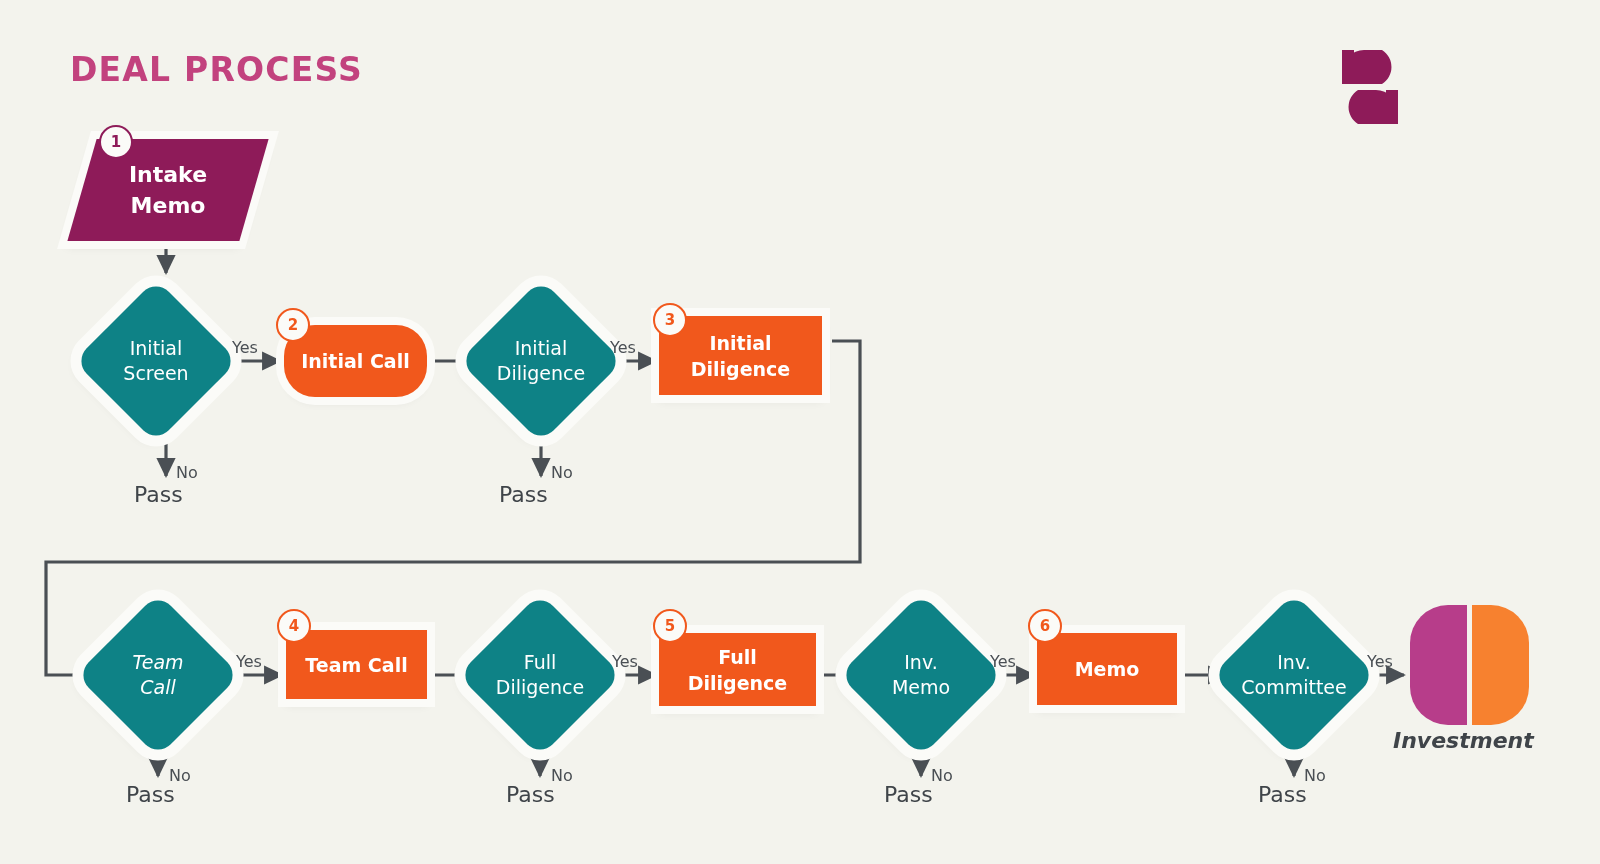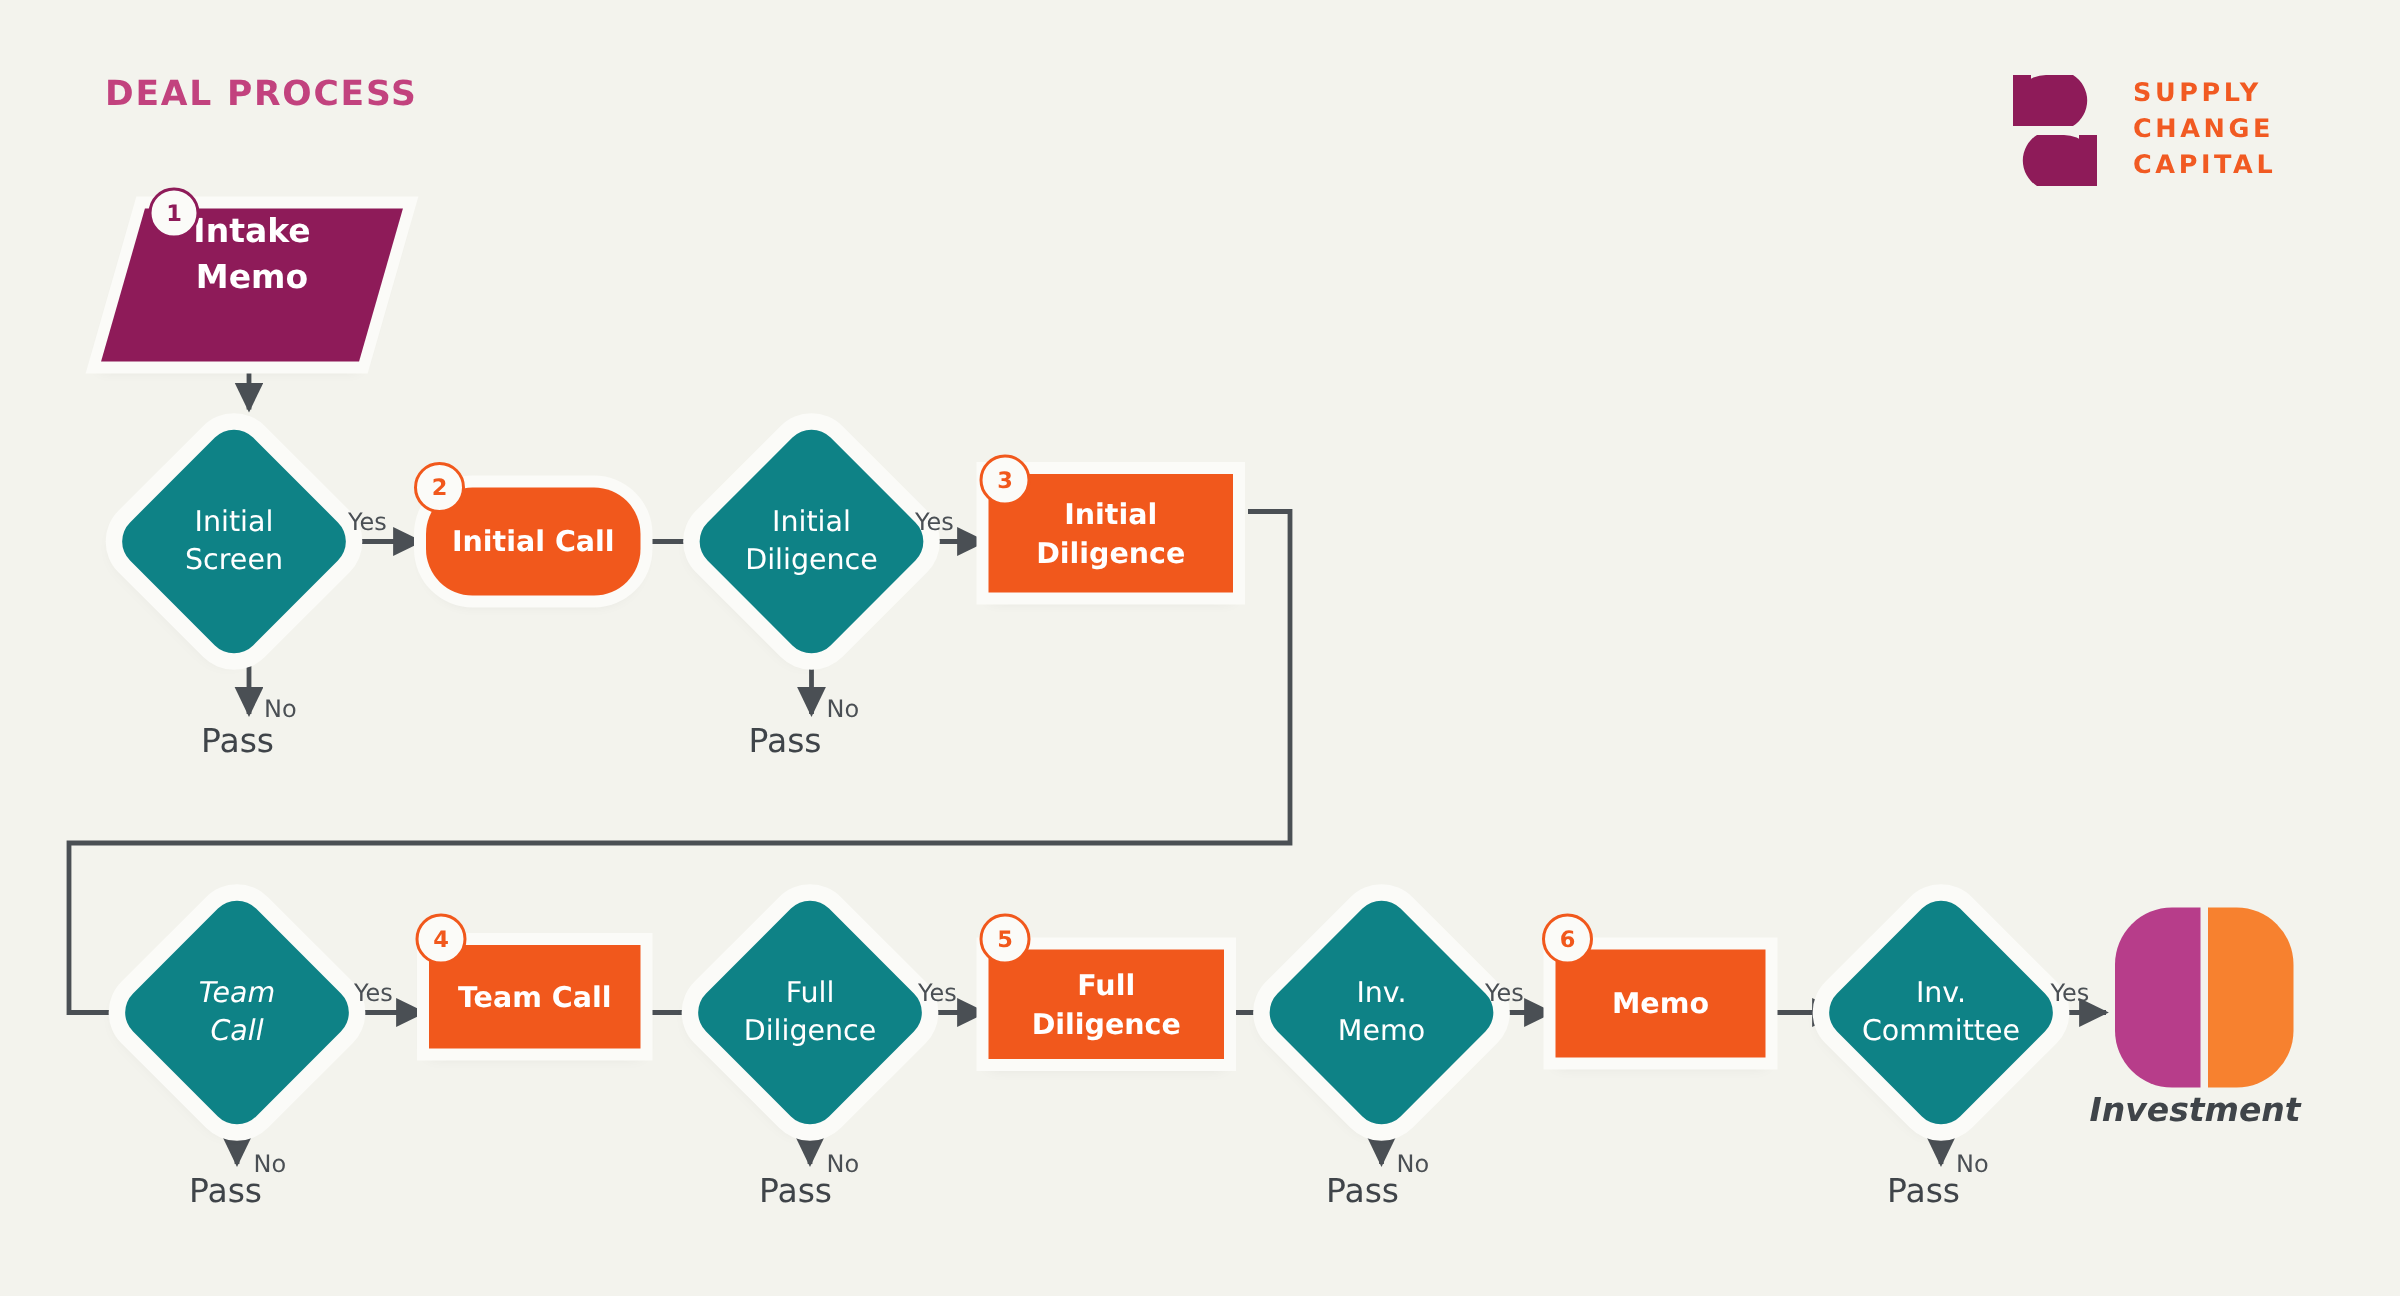--- a/index.html
+++ b/index.html
@@ -16,21 +16,21 @@
     height: 864px;
     background: #f3f3ed;
     overflow: hidden;
   }
 
   
   #title {
     position: absolute;
     left: 70px;
     top: 50px;
-    font-size: 23px;
+    font-size: 33px;
     font-weight: bold;
     letter-spacing: 1.2px;
     color: #c2427e;
     font-family: "DejaVu Sans", sans-serif;
   }
 
   
   #logo {
     position: absolute;
     left: 1330px;
@@ -120,20 +120,21 @@
   }
   #intake-label {
     position: absolute;
     left: 82px;
     top: 139px;
     width: 172px;
     height: 102px;
     display: flex;
     flex-direction: column;
     align-items: center;
+    justify-content: center;
     color: #ffffff;
     font-weight: bold;
     font-size: 22px;
     line-height: 31px;
     font-family: "DejaVu Sans", sans-serif;
   }
   #intake-bullets {
     position: absolute;
     left: 268px;
     top: 156px;
@@ -230,25 +231,20 @@
 
   <div id="title">DEAL PROCESS</div>
 
   <div id="logo">
     <svg id="logo-mark" viewBox="0 0 80 78">
       <path d="M12 2 H52 A20 20 0 0 1 52 36 H12 V24 A22 22 0 0 1 34 2 Z" fill="#8e1b59"></path>
       <path d="M68 42 H28 A20 20 0 0 0 28 76 H68 V64 A22 22 0 0 0 46 42 Z" fill="#8e1b59"></path>
       <rect x="12" y="2" width="12" height="34" fill="#8e1b59"></rect>
       <rect x="56" y="42" width="12" height="34" fill="#8e1b59"></rect>
     </svg>
-    <div id="logo-words">
-      <div>SUPPLY</div>
-      <div>CHANGE</div>
-      <div>CAPITAL</div>
-    </div>
   </div>
 
   <svg id="wires">
     <defs>
       <marker id="ah" markerWidth="7" markerHeight="7" refX="5.6" refY="3" orient="auto">
         <path d="M0,0 L6.2,3 L0,6 Z" fill="#4a4f54"></path>
       </marker>
     </defs>
     <g stroke="#4a4f54" stroke-width="3.2" fill="none" marker-end="url(#ah)">
 

